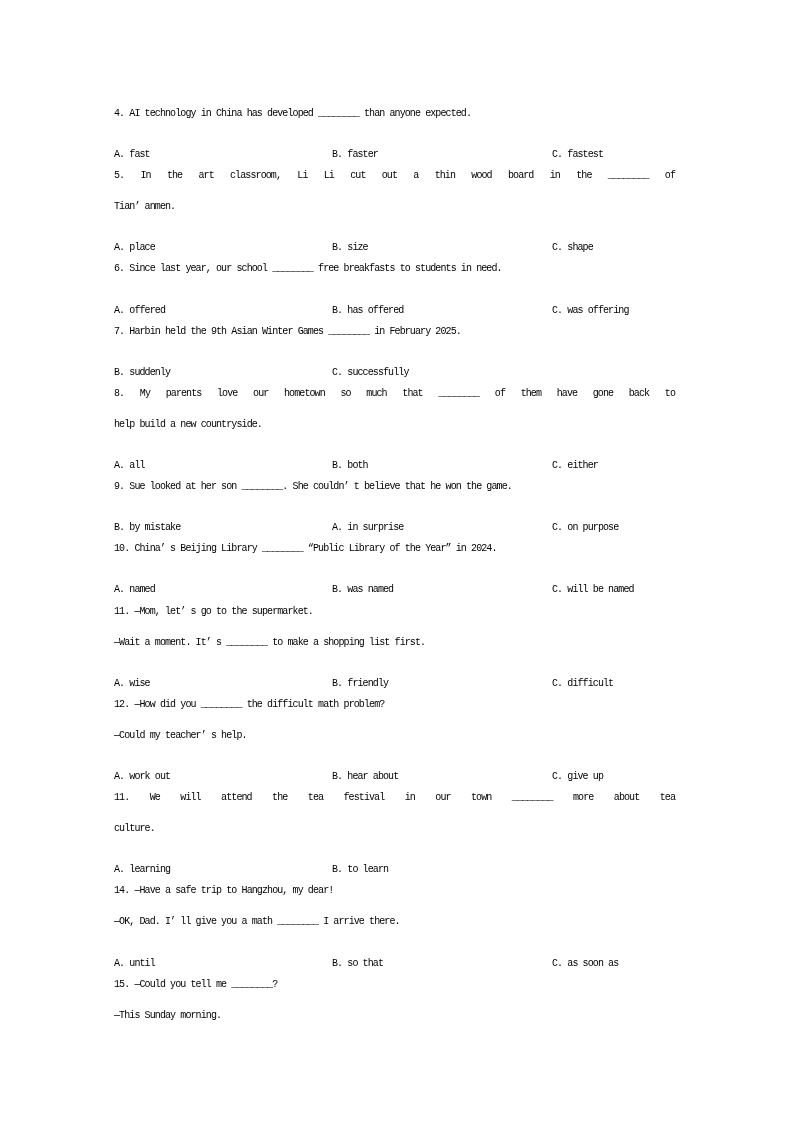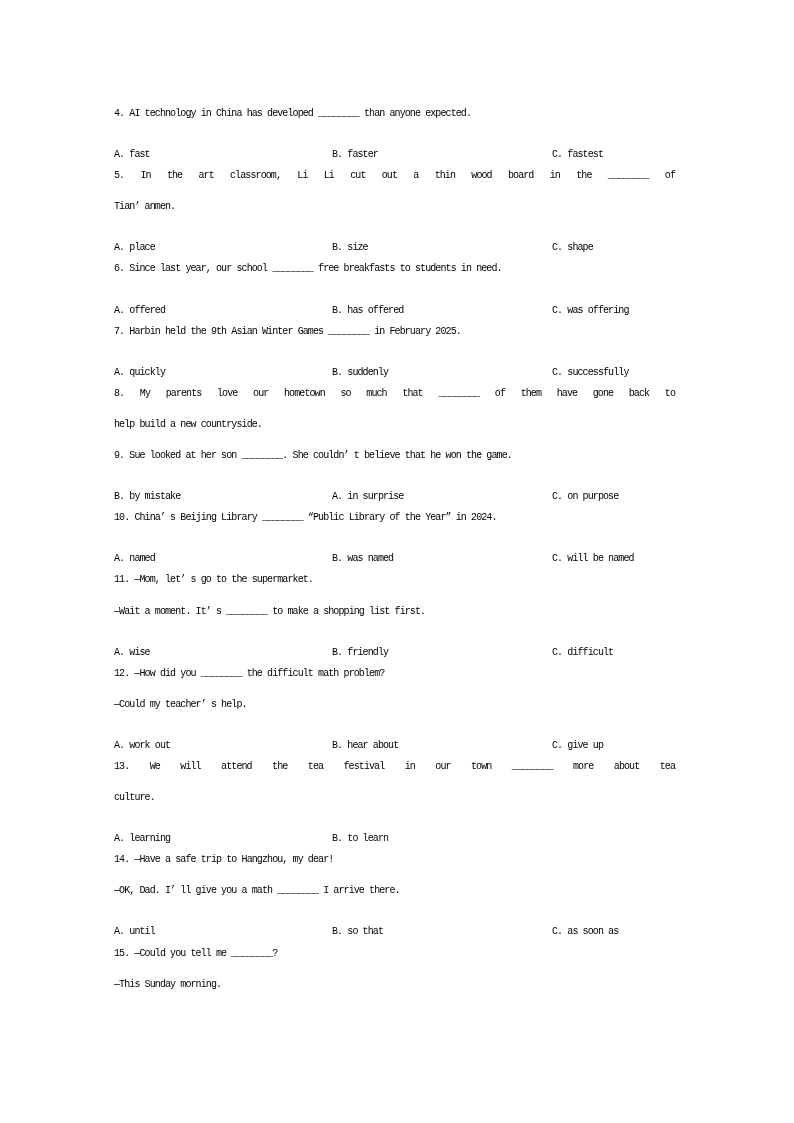--- a/index.html
+++ b/index.html
@@ -64,26 +64,30 @@
         <div class="option">C. shape</div>
       </div>
       <div class="line">6. Since last year, our school ________ free breakfasts to students in need.</div>
       <div class="options-row">
         <div class="option">A. offered</div>
         <div class="option">B. has offered</div>
         <div class="option">C. was offering</div>
       </div>
       <div class="line">7. Harbin held the 9th Asian Winter Games ________ in February 2025.</div>
       <div class="options-row">
-        <div class="option">A. quickly</div>
         <div class="option">B. suddenly</div>
         <div class="option">C. successfully</div>
       </div>
       <div class="line justified">8. My parents love our hometown so much that ________ of them have gone back to</div>
       <div class="line">help build a new countryside.</div>
+      <div class="options-row">
+        <div class="option">A. all</div>
+        <div class="option">B. both</div>
+        <div class="option">C. either</div>
+      </div>
       <div class="line">9. Sue looked at her son ________. She couldn’ t believe that he won the game.</div>
       <div class="options-row">
         <div class="option">B. by mistake</div>
         <div class="option">A. in surprise</div>
         <div class="option">C. on purpose</div>
       </div>
       <div class="line">10. China’ s Beijing Library ________ “Public Library of the Year” in 2024.</div>
       <div class="options-row">
         <div class="option">A. named</div>
         <div class="option">B. was named</div>
@@ -96,21 +100,21 @@
         <div class="option">B. friendly</div>
         <div class="option">C. difficult</div>
       </div>
       <div class="line">12. —How did you ________ the difficult math problem?</div>
       <div class="line">—Could my teacher’ s help.</div>
       <div class="options-row">
         <div class="option">A. work out</div>
         <div class="option">B. hear about</div>
         <div class="option">C. give up</div>
       </div>
-      <div class="line justified">13. We will attend the tea festival in our town ________ more about tea</div>
+      <div class="line justified">11. We will attend the tea festival in our town ________ more about tea</div>
       <div class="line">culture.</div>
       <div class="options-row">
         <div class="option">A. learning</div>
         <div class="option">B. to learn</div>
       </div>
       <div class="line">14. —Have a safe trip to Hangzhou, my dear!</div>
       <div class="line">—OK, Dad. I’ ll give you a math ________ I arrive there.</div>
       <div class="options-row">
         <div class="option">A. until</div>
         <div class="option">B. so that</div>

